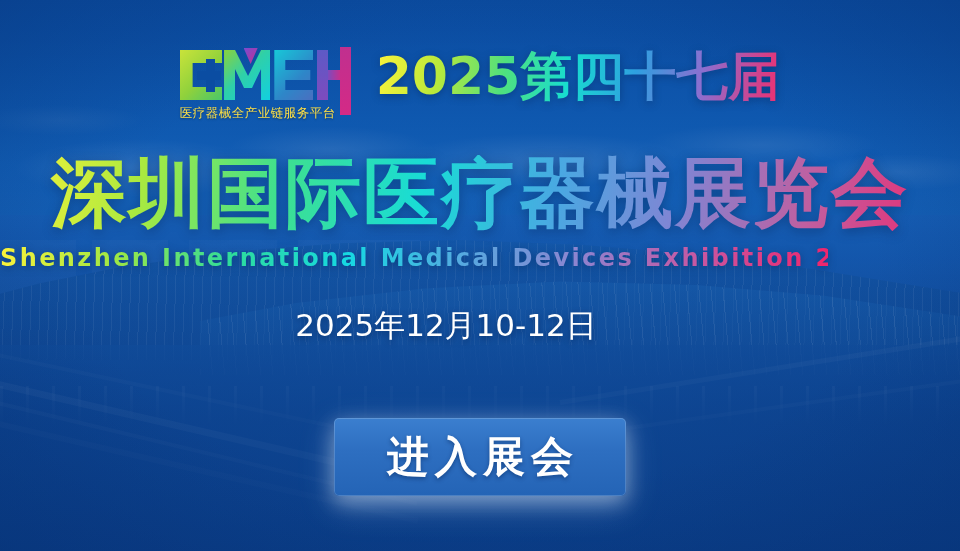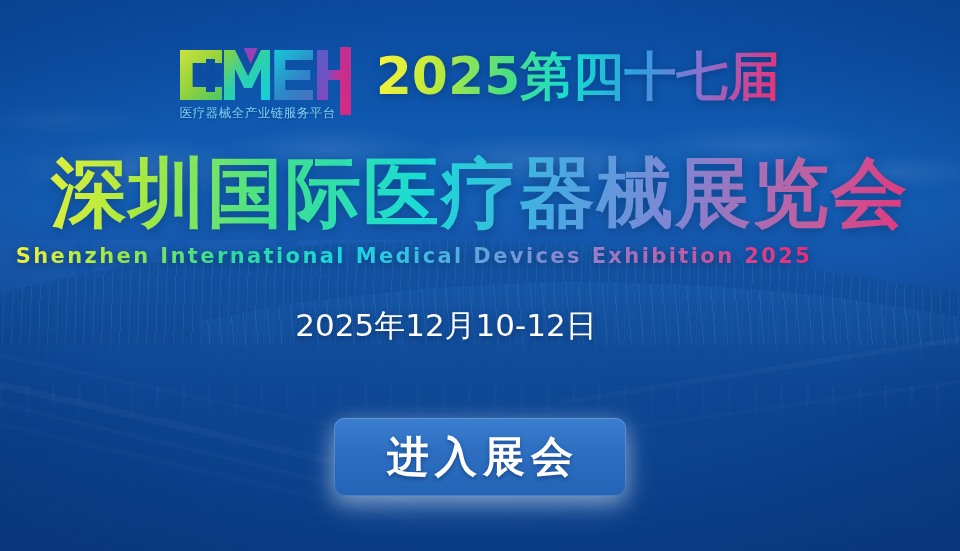--- a/index.html
+++ b/index.html
@@ -137,21 +137,21 @@
 
   .lg-h { position:relative; width:34px; height:50px; margin-left:4px; }
   .lg-h .stem-l { position:absolute; left:0; top:0; width:11px; height:50px;
     background: linear-gradient(180deg,#5d5ac6,#7d4bbe); }
   .lg-h .bar { position:absolute; left:11px; top:20px; width:12px; height:10px;
     background: linear-gradient(90deg,#7d4bbe,#c5308e); }
   .lg-h .stem-r { position:absolute; left:23px; top:-3px; width:11px; height:68px;
     background: linear-gradient(180deg,#c0308f,#d42a86); }
 
   .logo-sub {
-    margin-top:5px; color:#7dd3fc; font-size:12.5px; letter-spacing:.5px;
+    margin-top:5px; color:#fde047; font-size:12.5px; letter-spacing:.5px;
     white-space:nowrap; text-shadow:0 1px 2px rgba(0,0,0,.35);
     font-family:Liberation Mono, monospace;
   }
 
   .edition {
     font-size:52px; font-weight:bold; line-height:1; letter-spacing:0px;
     white-space:nowrap; padding-top:2px;
     background-image: linear-gradient(100deg,#fdf33a 0%, #b9e93b 16%, #4fe07e 32%, #17dcd0 48%, #2f9fe0 64%, #8b6fd0 80%, #ef2e6e 100%);
     -webkit-background-clip:text; background-clip:text; color:transparent;
     -webkit-text-fill-color:transparent;
@@ -167,41 +167,41 @@
     white-space:nowrap;
     background-image: linear-gradient(100deg,#fdf33a 0%, #a9e93f 15%, #3fe08e 29%, #19dcd6 44%, #4aa8e2 58%, #7f86d4 70%, #c05fa0 84%, #f0246b 100%);
     -webkit-background-clip:text; background-clip:text; color:transparent;
     -webkit-text-fill-color:transparent;
     filter: drop-shadow(0 3px 6px rgba(0,20,60,.35));
     font-family:"DejaVu Sans","Liberation Sans",sans-serif;
   }
 
   .headline-en {
     position:absolute; left:0; top:244px; width:828px; text-align:center;
-    font-size:21px; font-weight:bold; letter-spacing:2.4px; white-space:nowrap;
+    font-size:24px; font-weight:bold; letter-spacing:2.4px; white-space:nowrap;
     background-image: linear-gradient(100deg,#fdf33a 0%, #9fe744 14%, #2edc9c 28%, #16d8e2 42%, #56a9e0 56%, #8f83cf 70%, #c758a2 84%, #f0246b 100%);
     -webkit-background-clip:text; background-clip:text; color:transparent;
     -webkit-text-fill-color:transparent;
     filter: drop-shadow(0 2px 4px rgba(0,20,60,.4));
     font-family:"DejaVu Sans","Liberation Sans",sans-serif;
   }
 
   .infoline {
     position:absolute; left:0; top:305px; width:892px;
     display:flex; justify-content:center; align-items:center; gap:44px;
     color:#ffffff; font-size:31px; font-weight:500; white-space:nowrap;
     text-shadow:0 2px 6px rgba(0,25,70,.55);
     font-family:"DejaVu Sans","Liberation Sans",sans-serif;
     flex-direction:column;
   }
 
   .cta-wrap { position:absolute; left:0; top:418px; width:960px; display:flex; justify-content:center; }
   .cta {
     width:292px; height:78px; border:none; cursor:pointer;
-    border-radius:10px;
+    border-radius:5px;
     background: linear-gradient(180deg,#3b7fcf 0%, #2e6fc1 40%, #2464b6 100%);
     color:#ffffff; font-size:42px; font-weight:bold; letter-spacing:6px;
     text-indent:6px;
     font-family:"DejaVu Sans","Liberation Sans",sans-serif;
     box-shadow: 0 0 0 1px rgba(255,255,255,.18) inset,
                 0 6px 20px rgba(255,255,255,.38),
                 0 10px 34px rgba(180,215,255,.30);
     text-shadow: 0 2px 4px rgba(0,30,80,.45);
     display:flex; align-items:center; justify-content:center;
   }

